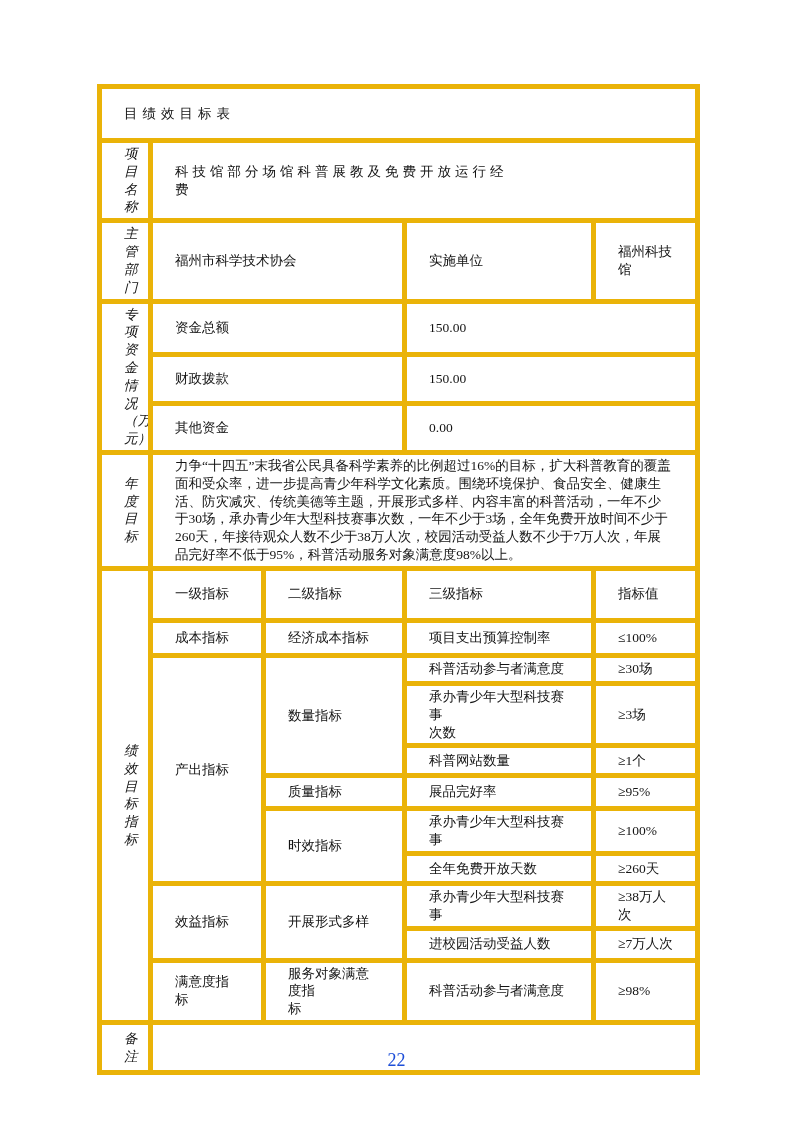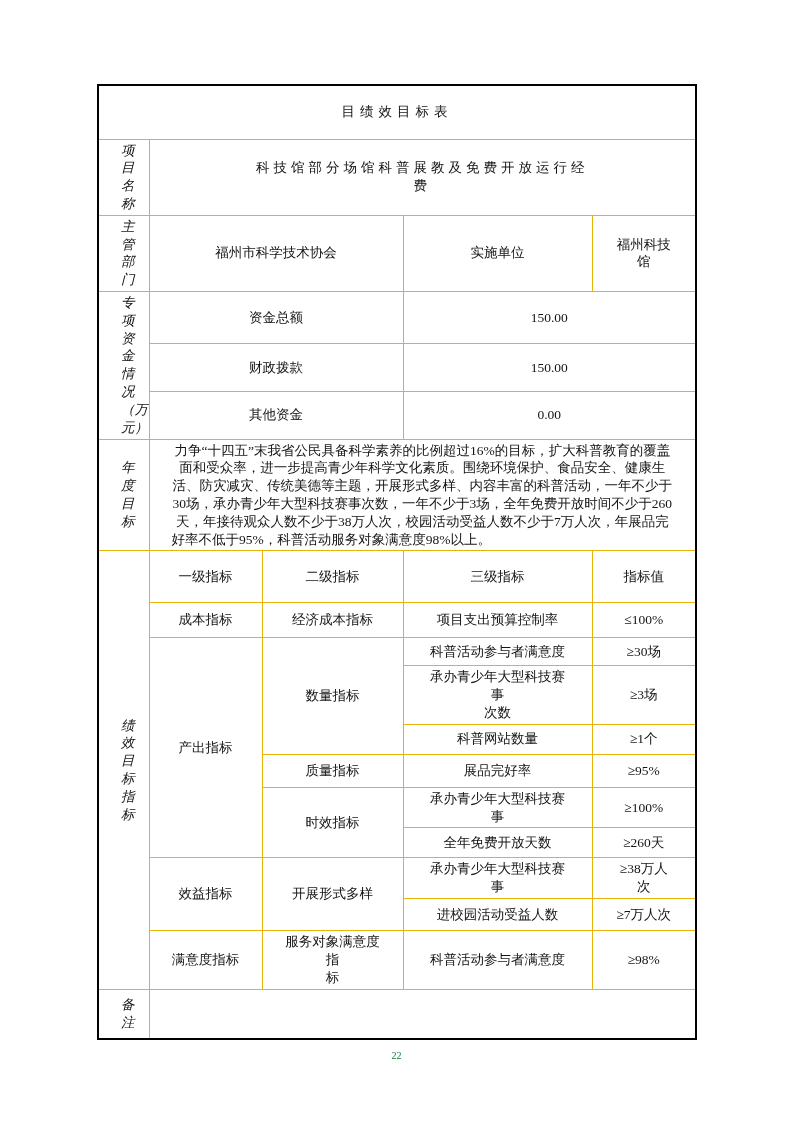--- a/index.html
+++ b/index.html
@@ -6,41 +6,41 @@
   body {
     width:793px; height:1123px; background:#ffffff; position:relative;
     font-family:"Liberation Serif","DejaVu Serif",serif; color:#141414;
   }
   .sheet { position:absolute; left:97px; top:84px; }
   table.doc {
     border-collapse:collapse; table-layout:fixed; width:598px;
     border:2px solid #000;
   }
   table.doc td {
-    border:1px solid #eab308; text-align:center; vertical-align:middle;
+    border:5px solid #eab308; text-align:left; vertical-align:middle;
     padding:2px 22px; font-size:13.5px; line-height:1.32; overflow:hidden;
     word-break:break-all;
   }
   .lbl { white-space:pre-line; padding:2px 1px;font-style:italic; }
   .title-cell {
     font-size:21px; letter-spacing:5px; vertical-align:top; padding-top:5px;
   }
   .project-cell {
     font-size:24px; letter-spacing:4px; line-height:1.22; white-space:pre-line;
     padding:2px 0;
     margin-top:34px;
   }
   .annual-cell {
     text-align:justify; text-align-last:left; font-size:13.5px;
     line-height:17.6px; padding:4px 7px; word-break:break-all;
   }
   .pre { white-space:pre-line; }
   .pagenum {
     position:absolute; left:0; right:0; top:1050px; text-align:center;
-    font-size:10px; color:#15803d;
+    font-size:18px; color:#1d4ed8;
   }
   
   .h54{height:54px}.h58{height:58px}.h55{height:55px}.h36{height:36px}
   .h33{height:33px}.h108{height:108px}.h52{height:52px}.h35{height:35px}
   .h28{height:28px}.h42{height:42px}.h30{height:30px}.h32{height:32px}
   .h38{height:50px}
 </style>
 </head>
 <body>
 

